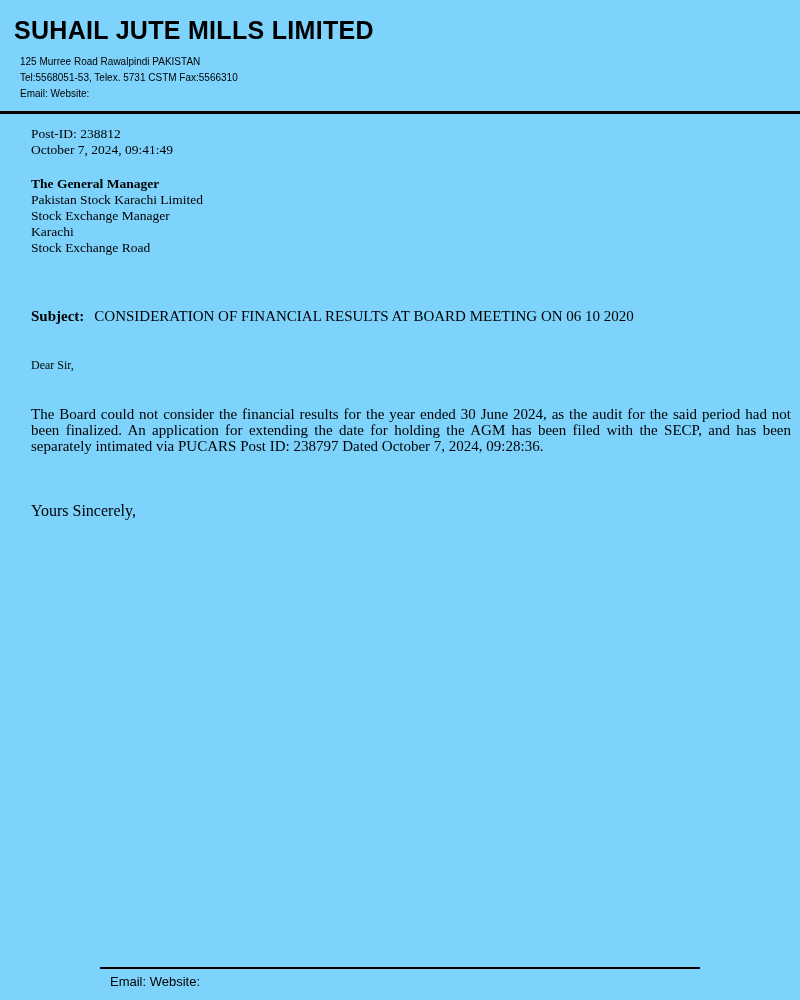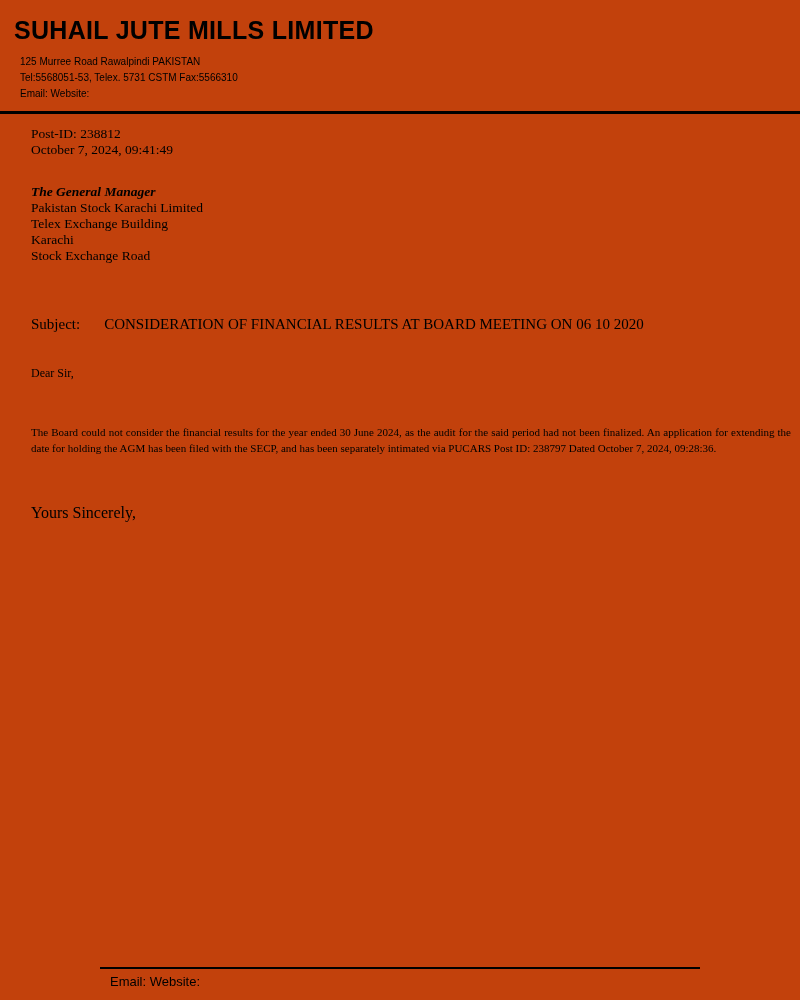--- a/index.html
+++ b/index.html
@@ -39,44 +39,43 @@
     border-top: 3px solid #000;
     margin: 9px 0 0 0;
     width: 100%;
   }
   .content {
     padding: 12px 9px 0 31px;
     font-size: 13.5px;
     line-height: 16px;
   }
   .meta-block {
-    margin: 0 0 26px 0;
+    margin: 0 0 18px 0;
   }
   .recipient-block {
     margin: 0 0 0 0;
   }
   .recipient-name {
     font-weight: bold;
-    font-style: italic;
   }
   .subject-line {
     margin-top: 52px;
     font-size: 15px;
   }
   .subject-label {
-    font-weight: normal;
-    margin-right: 24px;
+    font-weight: bold;
+    margin-right: 10px;
   }
   .salutation {
     margin-top: 33px;
     font-size: 12px;
   }
   .body-paragraph {
-    margin-top: 43px;
-    font-size: 11px;
+    margin-top: 33px;
+    font-size: 15px;
     line-height: 16px;
     text-align: justify;
     width: 760px;
   }
   .closing {
     margin-top: 49px;
     font-size: 16px;
   }
   .footer-rule {
     position: absolute;
@@ -91,42 +90,42 @@
     position: absolute;
     left: 110px;
     top: 974px;
     font-family: "Liberation Sans", sans-serif;
     font-size: 13px;
   }
 </style>
 </head>
 <body style="background: rgb(254, 255, 242);">
 
-<div class="page" style="background: #c2410c;">
+<div class="page" style="background: #7dd3fc;">
 
   <header class="letterhead">
     <h1 class="company-name">SUHAIL JUTE MILLS LIMITED</h1>
     <div class="lh-line">125 Murree Road  Rawalpindi PAKISTAN</div>
     <div class="lh-line">Tel:5568051-53, Telex. 5731 CSTM Fax:5566310</div>
     <div class="lh-line">Email: Website:</div>
   </header>
 
   <hr class="header-rule">
 
   <main class="content">
 
     <div class="meta-block">
       <div>Post-ID: 238812</div>
       <div>October 7, 2024, 09:41:49</div>
     </div>
 
     <div class="recipient-block">
       <div class="recipient-name">The General Manager</div>
       <div>Pakistan Stock Karachi Limited</div>
-      <div>Telex Exchange Building</div>
+      <div>Stock Exchange Manager</div>
       <div>Karachi</div>
       <div>Stock Exchange Road</div>
     </div>
 
     <div class="subject-line">
       <span class="subject-label">Subject:</span><span>CONSIDERATION OF FINANCIAL RESULTS AT BOARD MEETING ON 06 10 2020</span>
     </div>
 
     <div class="salutation">Dear Sir,</div>
 

